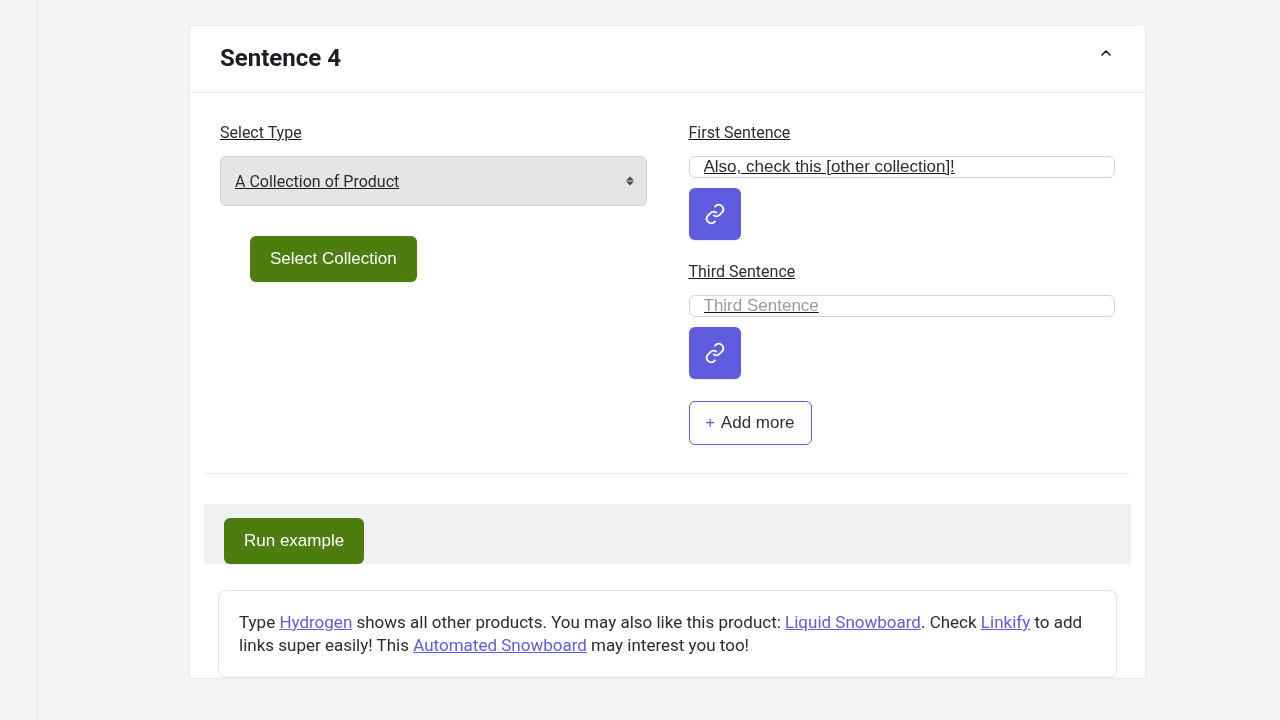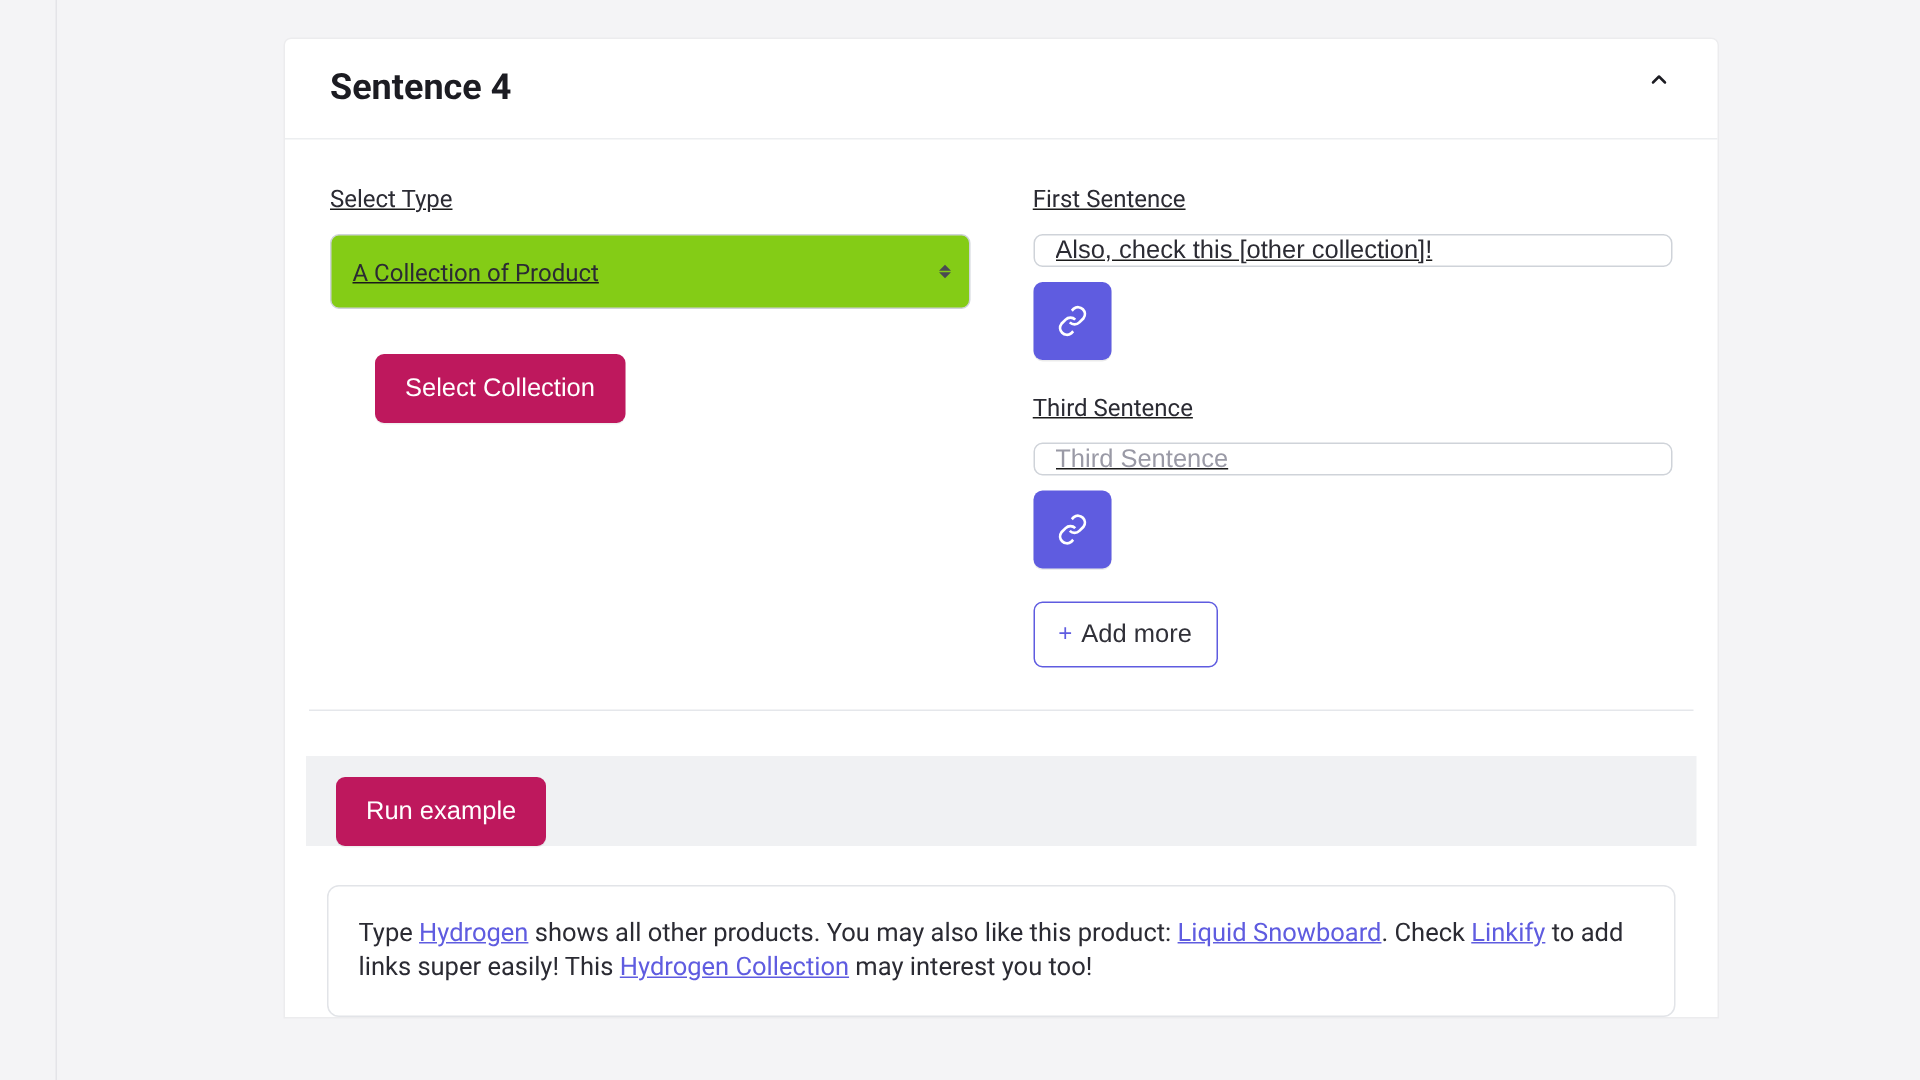--- a/index.html
+++ b/index.html
@@ -66,21 +66,21 @@
     .select-wrap {
       position: relative;
       border: 1px solid #cfd3d9;
       border-radius: 6px;
       height: 50px;
       display: flex;
       align-items: center;
       padding: 0 14px;
       font-size: 16px;
       color: #2b2b33;
-      background: #84cc16;
+      background: #e5e5e5;
     }
     .select-caret {
       position: absolute;
       right: 12px;
       top: 50%;
       transform: translateY(-50%);
       display: flex;
       flex-direction: column;
       gap: 1px;
     }
@@ -88,21 +88,21 @@
       width: 0; height: 0;
       border-left: 4px solid transparent;
       border-right: 4px solid transparent;
     }
     .select-caret .up { border-bottom: 4px solid #4a4a52; }
     .select-caret .dn { border-top: 4px solid #4a4a52; }
     .btn {
       display: inline-flex;
       align-items: center;
       justify-content: center;
-      background: #be185d;
+      background: #4d7c0f;
       color: #fff;
       border: none;
       border-radius: 6px;
       font-size: 17px;
       padding: 13px 20px;
       cursor: pointer;
       box-shadow: 0 1px 0 rgba(0,0,0,0.06);
       text-align: center;
     }
     .btn-select-collection { margin-top: 30px; margin-left: 30px; }
@@ -226,16 +226,16 @@
     </div>
   </div>
 
   <div class="divider"></div>
 
   <div class="run-section">
     <button class="btn">Run example</button>
   </div>
 
   <div class="preview-card">
-    <span>Type </span><a href="#">Hydrogen</a><span> shows all other products. You may also like this product: </span><a href="#">Liquid Snowboard</a><span>. Check </span><a href="#">Linkify</a><span> to add links super easily! This </span><a href="#">Hydrogen Collection</a><span> may interest you too!</span>
+    <span>Type </span><a href="#">Hydrogen</a><span> shows all other products. You may also like this product: </span><a href="#">Liquid Snowboard</a><span>. Check </span><a href="#">Linkify</a><span> to add links super easily! This </span><a href="#">Automated Snowboard</a><span> may interest you too!</span>
   </div>
 
 </div>
 
 </body></html>

